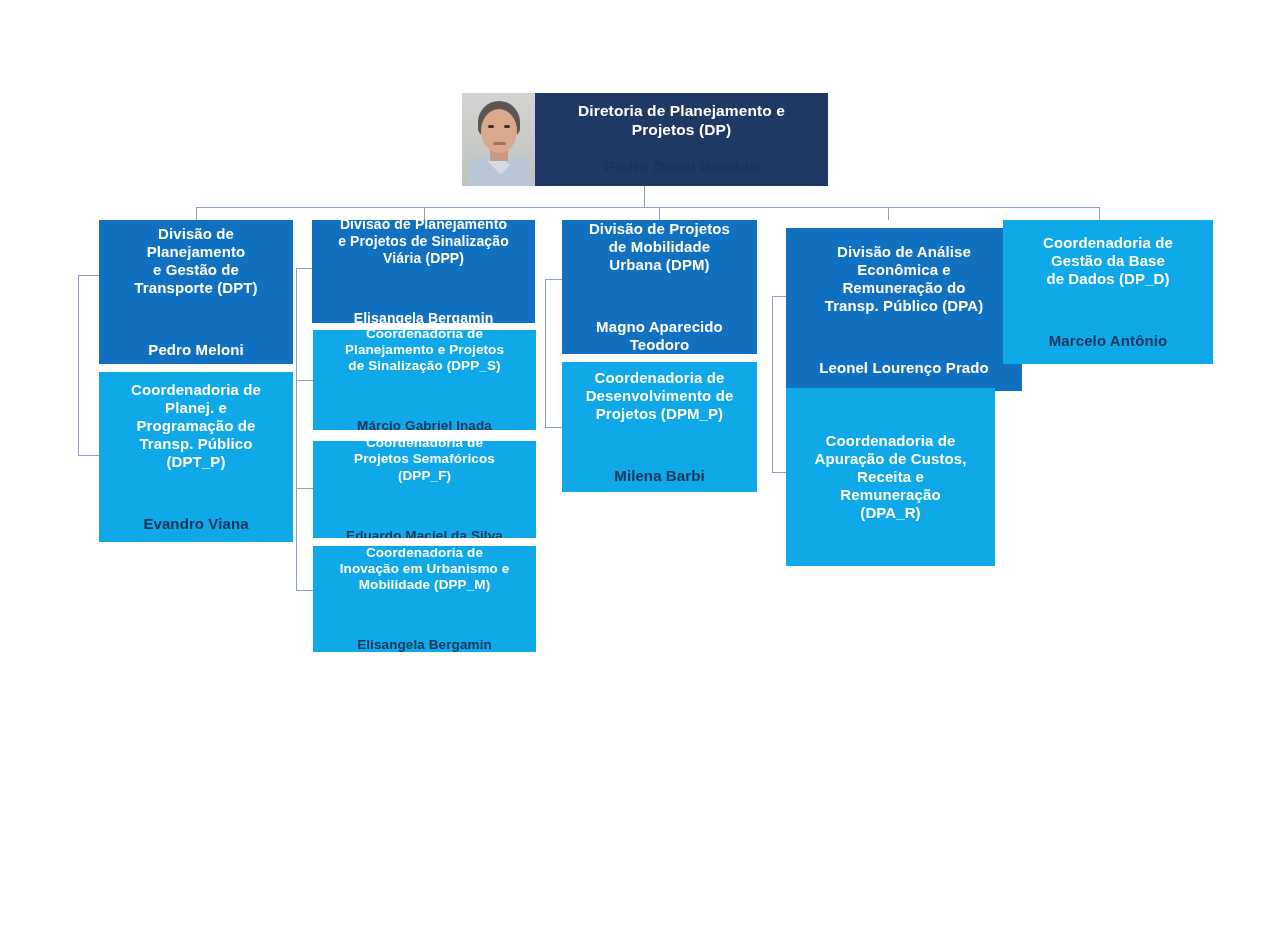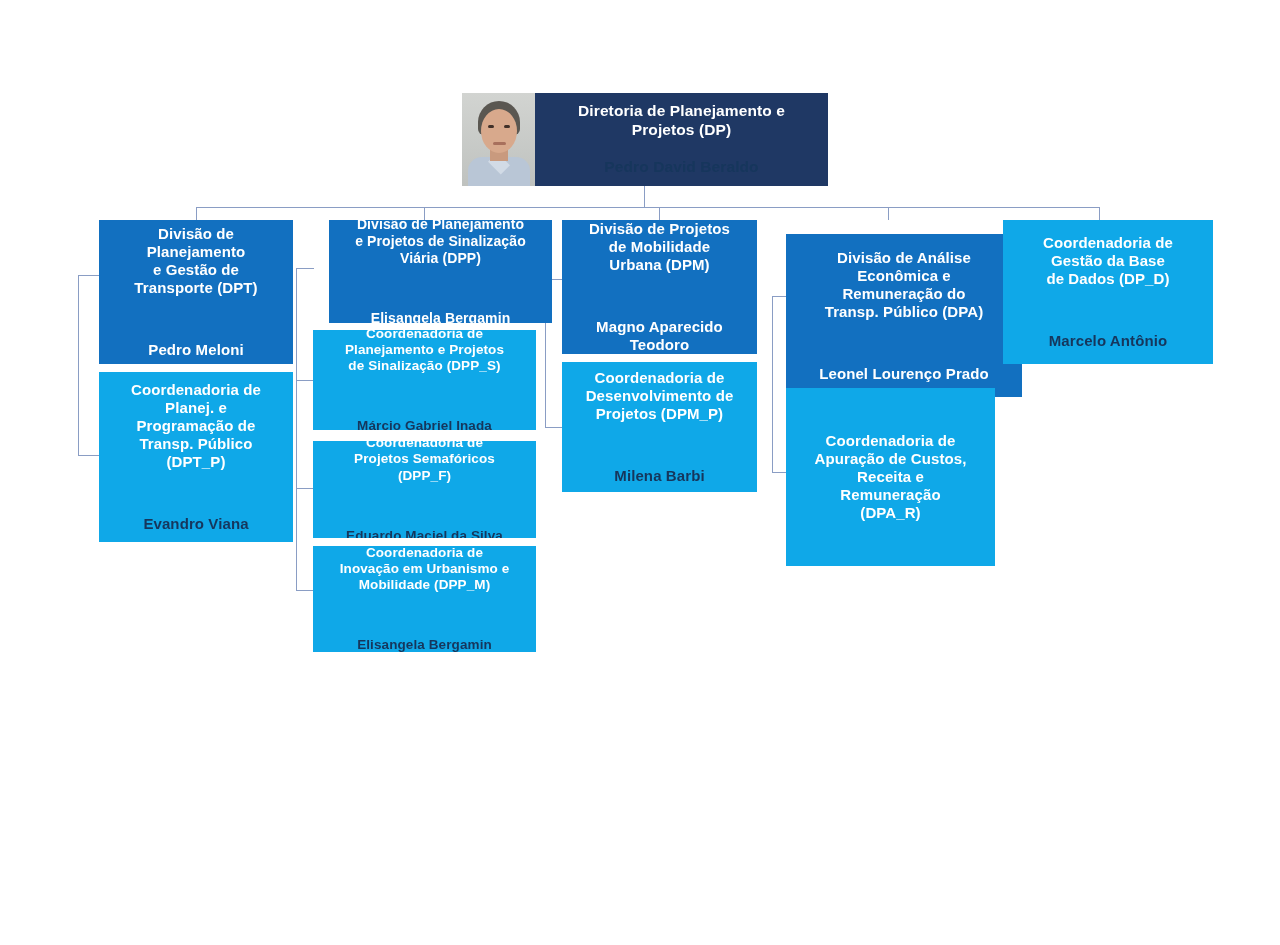--- a/index.html
+++ b/index.html
@@ -168,21 +168,21 @@
 
   <div class="node coord fs15" style="left:99px; top:372px; width:194px; height:170px;">
     <span class="title">Coordenadoria de
 Planej. e
 Programação de
 Transp. Público
 (DPT_P)</span>
     <span class="person">Evandro Viana</span>
   </div>
 
-  <div class="node division fs14" style="left:329px; top:220px; width:223px; height:103px;">
+  <div class="node division fs14" style="left:312px; top:220px; width:223px; height:103px;">
     <span class="title">Divisão de Planejamento
 e Projetos de Sinalização
 Viária (DPP)</span>
     <span class="person">Elisangela Bergamin</span>
   </div>
 
   <div class="node coord fs13" style="left:313px; top:330px; width:223px; height:100px;">
     <span class="title">Coordenadoria de
 Planejamento e Projetos
 de Sinalização (DPP_S)</span>
@@ -211,21 +211,21 @@
 Teodoro</span>
   </div>
 
   <div class="node coord fs15" style="left:562px; top:362px; width:195px; height:130px;">
     <span class="title">Coordenadoria de
 Desenvolvimento de
 Projetos (DPM_P)</span>
     <span class="person">Milena Barbi</span>
   </div>
 
-  <div class="node division fs15" style="left:786px; top:234px; width:236px; height:163px;">
+  <div class="node division fs15" style="left:786px; top:228px; width:236px; height:163px;">
     <span class="title">Divisão de Análise
 Econômica e
 Remuneração do
 Transp. Público (DPA)</span>
     <span class="person">Leonel Lourenço
 Prado</span>
   </div>
 
   <div class="node coord fs15" style="left:786px; top:388px; width:209px; height:178px;">
     <span class="title">Coordenadoria de

